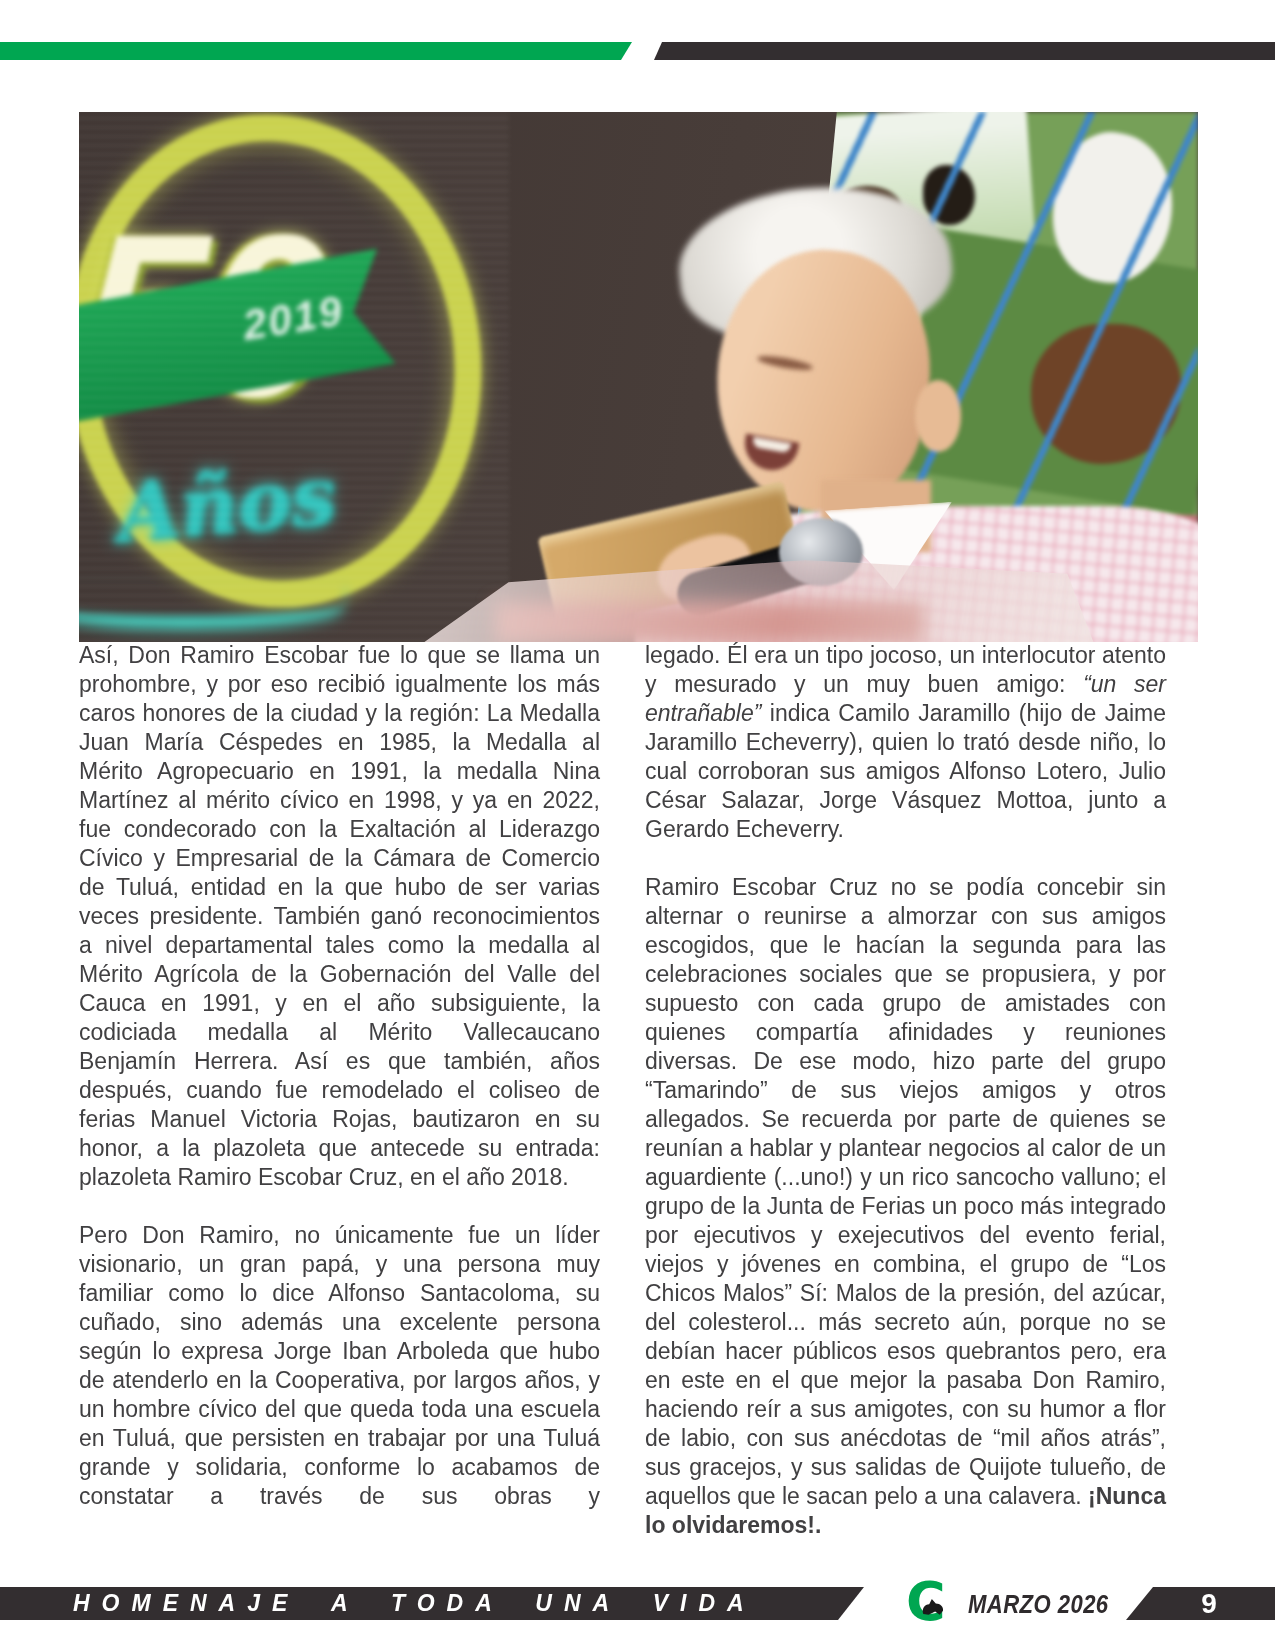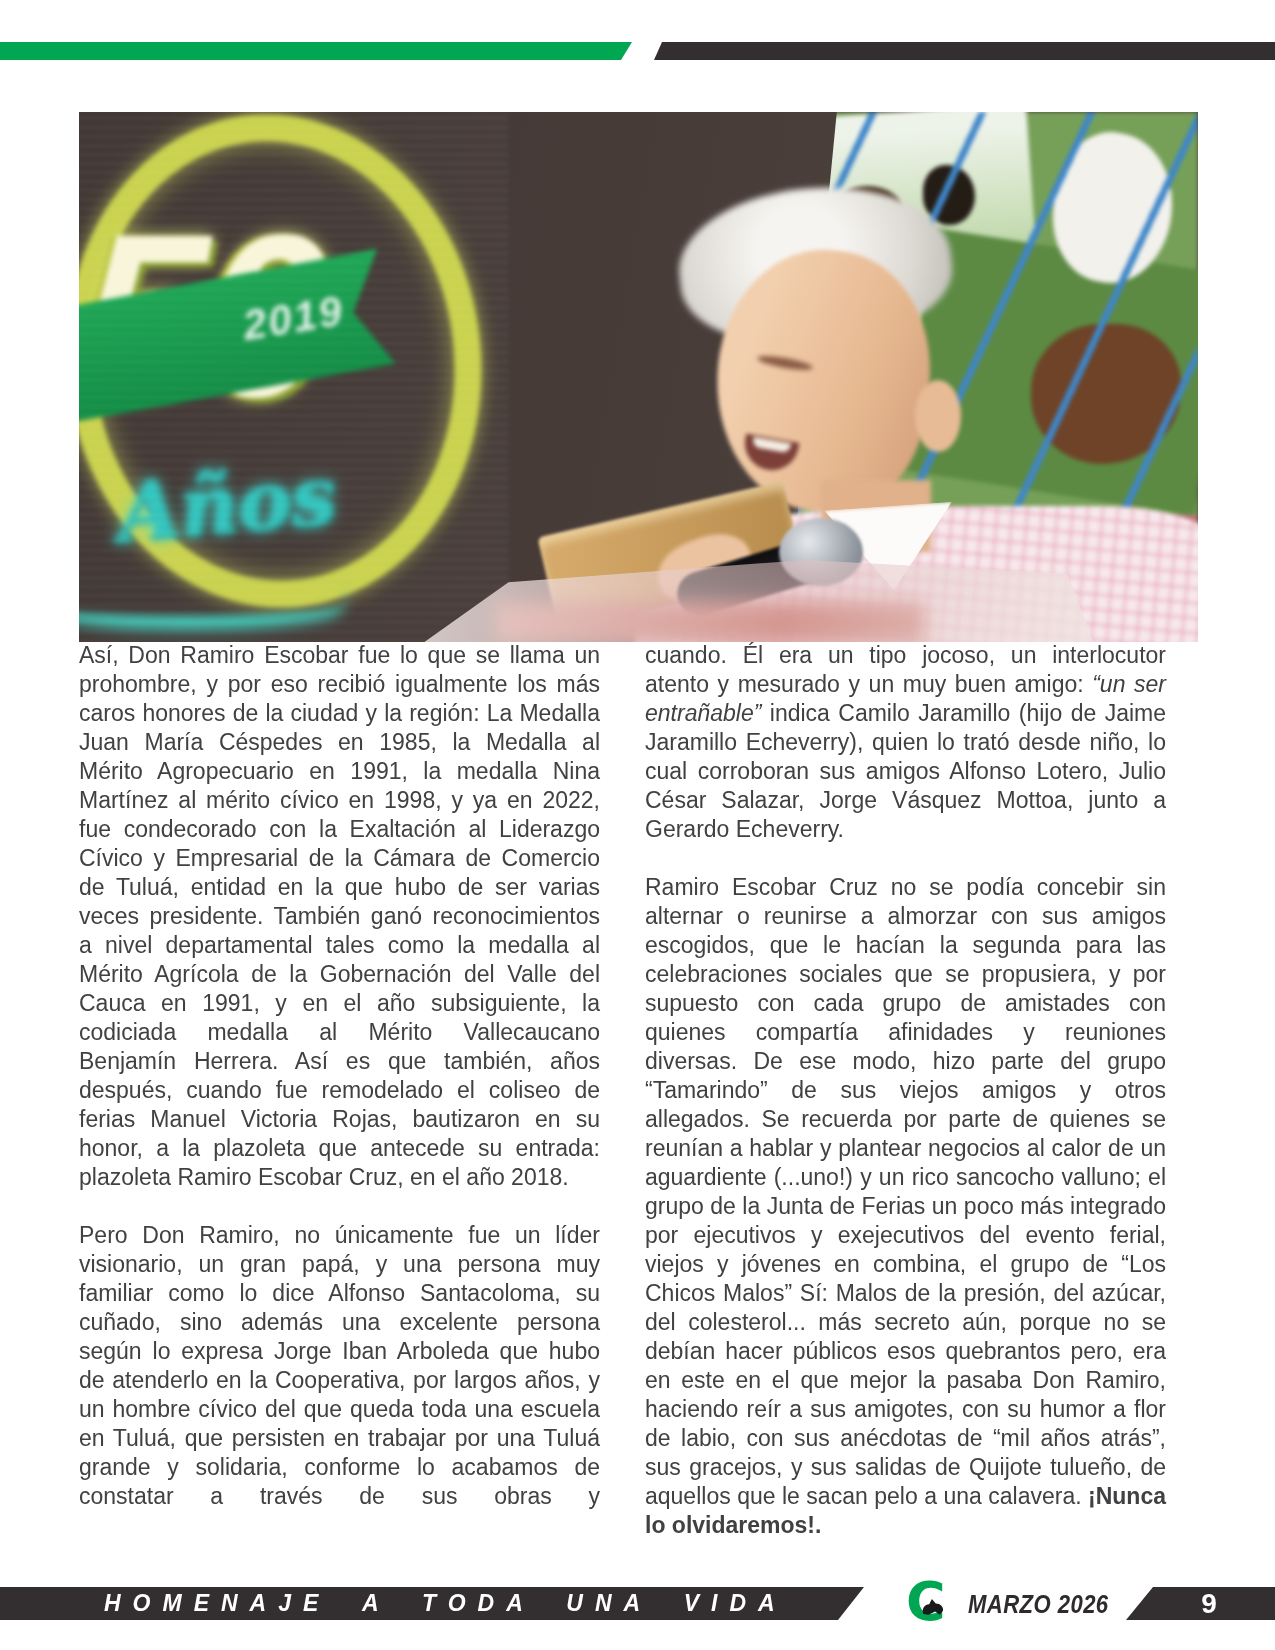--- a/index.html
+++ b/index.html
@@ -109,21 +109,21 @@
   .para:last-child{margin-bottom:17px;}
   .para.jl{text-align-last:justify;}
   .seg-i{font-style:italic;}
   .seg-b{font-weight:bold;}
 
   
   .footer-bar{position:absolute;left:0;top:1587px;width:864px;height:33px;background:#332e30;
               clip-path:polygon(0 0,100% 0,calc(100% - 26px) 100%,0 100%);
               display:flex;align-items:center;}
   .footer-banner{color:#ffffff;font-style:italic;font-weight:bold;font-size:23px;
-                 letter-spacing:12px;word-spacing:14px;padding-left:104px;white-space:nowrap;}
+                 letter-spacing:12px;word-spacing:14px;padding-left:73px;white-space:nowrap;}
   .footer-logo{position:absolute;left:906px;top:1582px;width:50px;height:50px;}
   .logo-c{position:absolute;left:0;top:-6px;font-family:"DejaVu Sans",sans-serif;font-weight:bold;
           font-size:54px;line-height:52px;color:#00a651;}
   .horse-svg{position:absolute;left:13px;top:15px;width:27px;height:21px;}
   .footer-date{position:absolute;left:968px;top:1589px;font-size:26px;font-weight:bold;
                font-style:italic;color:#2f2b2d;transform:scaleX(.85);transform-origin:left center;
                white-space:nowrap;letter-spacing:0.5px;}
   .page-tab{position:absolute;left:1126px;top:1587px;width:149px;height:33px;background:#332e30;
             clip-path:polygon(27px 0,100% 0,100% 100%,0 100%);}
   .page-tab span{position:absolute;left:68px;top:0;width:30px;text-align:center;color:#ffffff;
@@ -179,21 +179,21 @@
     <div class="podium-red"></div>
     <div class="podium"></div>
   </div>
 
   <div class="article">
     <div class="col">
         <p class="para"><span>Así, Don Ramiro Escobar fue lo que se llama un prohombre, y por eso recibió igualmente los más caros honores de la ciudad y la región: La Medalla Juan María Céspedes en 1985, la Medalla al Mérito Agropecuario en 1991, la medalla Nina Martínez al mérito cívico en 1998, y ya en 2022, fue condecorado con la Exaltación al Liderazgo Cívico y Empresarial de la Cámara de Comercio de Tuluá, entidad en la que hubo de ser varias veces presidente. También ganó reconocimientos a nivel departamental tales como la medalla al Mérito Agrícola de la Gobernación del Valle del Cauca en 1991, y en el año subsiguiente, la codiciada medalla al Mérito Vallecaucano Benjamín Herrera. Así es que también, años después, cuando fue remodelado el coliseo de ferias Manuel Victoria Rojas, bautizaron en su honor, a la plazoleta que antecede su entrada: plazoleta Ramiro Escobar Cruz, en el año 2018.</span></p>
         <p class="para jl"><span>Pero Don Ramiro, no únicamente fue un líder visionario, un gran papá, y una persona muy familiar como lo dice Alfonso Santacoloma, su cuñado, sino además una excelente persona según lo expresa Jorge Iban Arboleda que hubo de atenderlo en la Cooperativa, por largos años, y un hombre cívico del que queda toda una escuela en Tuluá, que persisten en trabajar por una Tuluá grande y solidaria, conforme lo acabamos de constatar a través de sus obras y</span></p>
       </div>
     <div class="col">
-        <p class="para"><span>cuando. Él era un tipo jocoso, un interlocutor atento y mesurado y un muy buen amigo: </span><span class="seg-i">“un ser entrañable”</span><span> indica Camilo Jaramillo (hijo de Jaime Jaramillo Echeverry), quien lo trató desde niño, lo cual corroboran sus amigos Alfonso Lotero, Julio César Salazar, Jorge Vásquez Mottoa, junto a Gerardo Echeverry.</span></p>
+        <p class="para"><span>legado. Él era un tipo jocoso, un interlocutor atento y mesurado y un muy buen amigo: </span><span class="seg-i">“un ser entrañable”</span><span> indica Camilo Jaramillo (hijo de Jaime Jaramillo Echeverry), quien lo trató desde niño, lo cual corroboran sus amigos Alfonso Lotero, Julio César Salazar, Jorge Vásquez Mottoa, junto a Gerardo Echeverry.</span></p>
         <p class="para"><span>Ramiro Escobar Cruz no se podía concebir sin alternar o reunirse a almorzar con sus amigos escogidos, que le hacían la segunda para las celebraciones sociales que se propusiera, y por supuesto con cada grupo de amistades con quienes compartía afinidades y reuniones diversas. De ese modo, hizo parte del grupo “Tamarindo” de sus viejos amigos y otros allegados. Se recuerda por parte de quienes se reunían a hablar y plantear negocios al calor de un aguardiente (...uno!) y un rico sancocho valluno; el grupo de la Junta de Ferias un poco más integrado por ejecutivos y exejecutivos del evento ferial, viejos y jóvenes en combina, el grupo de “Los Chicos Malos” Sí: Malos de la presión, del azúcar, del colesterol... más secreto aún, porque no se debían hacer públicos esos quebrantos pero, era en este en el que mejor la pasaba Don Ramiro, haciendo reír a sus amigotes, con su humor a flor de labio, con sus anécdotas de “mil años atrás”, sus gracejos, y sus salidas de Quijote tulueño, de aquellos que le sacan pelo a una calavera. </span><span class="seg-b">¡Nunca lo olvidaremos!.</span></p>
       </div>
   </div>
 
   <div class="footer-bar">
     <span class="footer-banner">HOMENAJE A TODA UNA VIDA</span>
   </div>
 
   <div class="footer-logo">
     <span class="logo-c">C</span>

